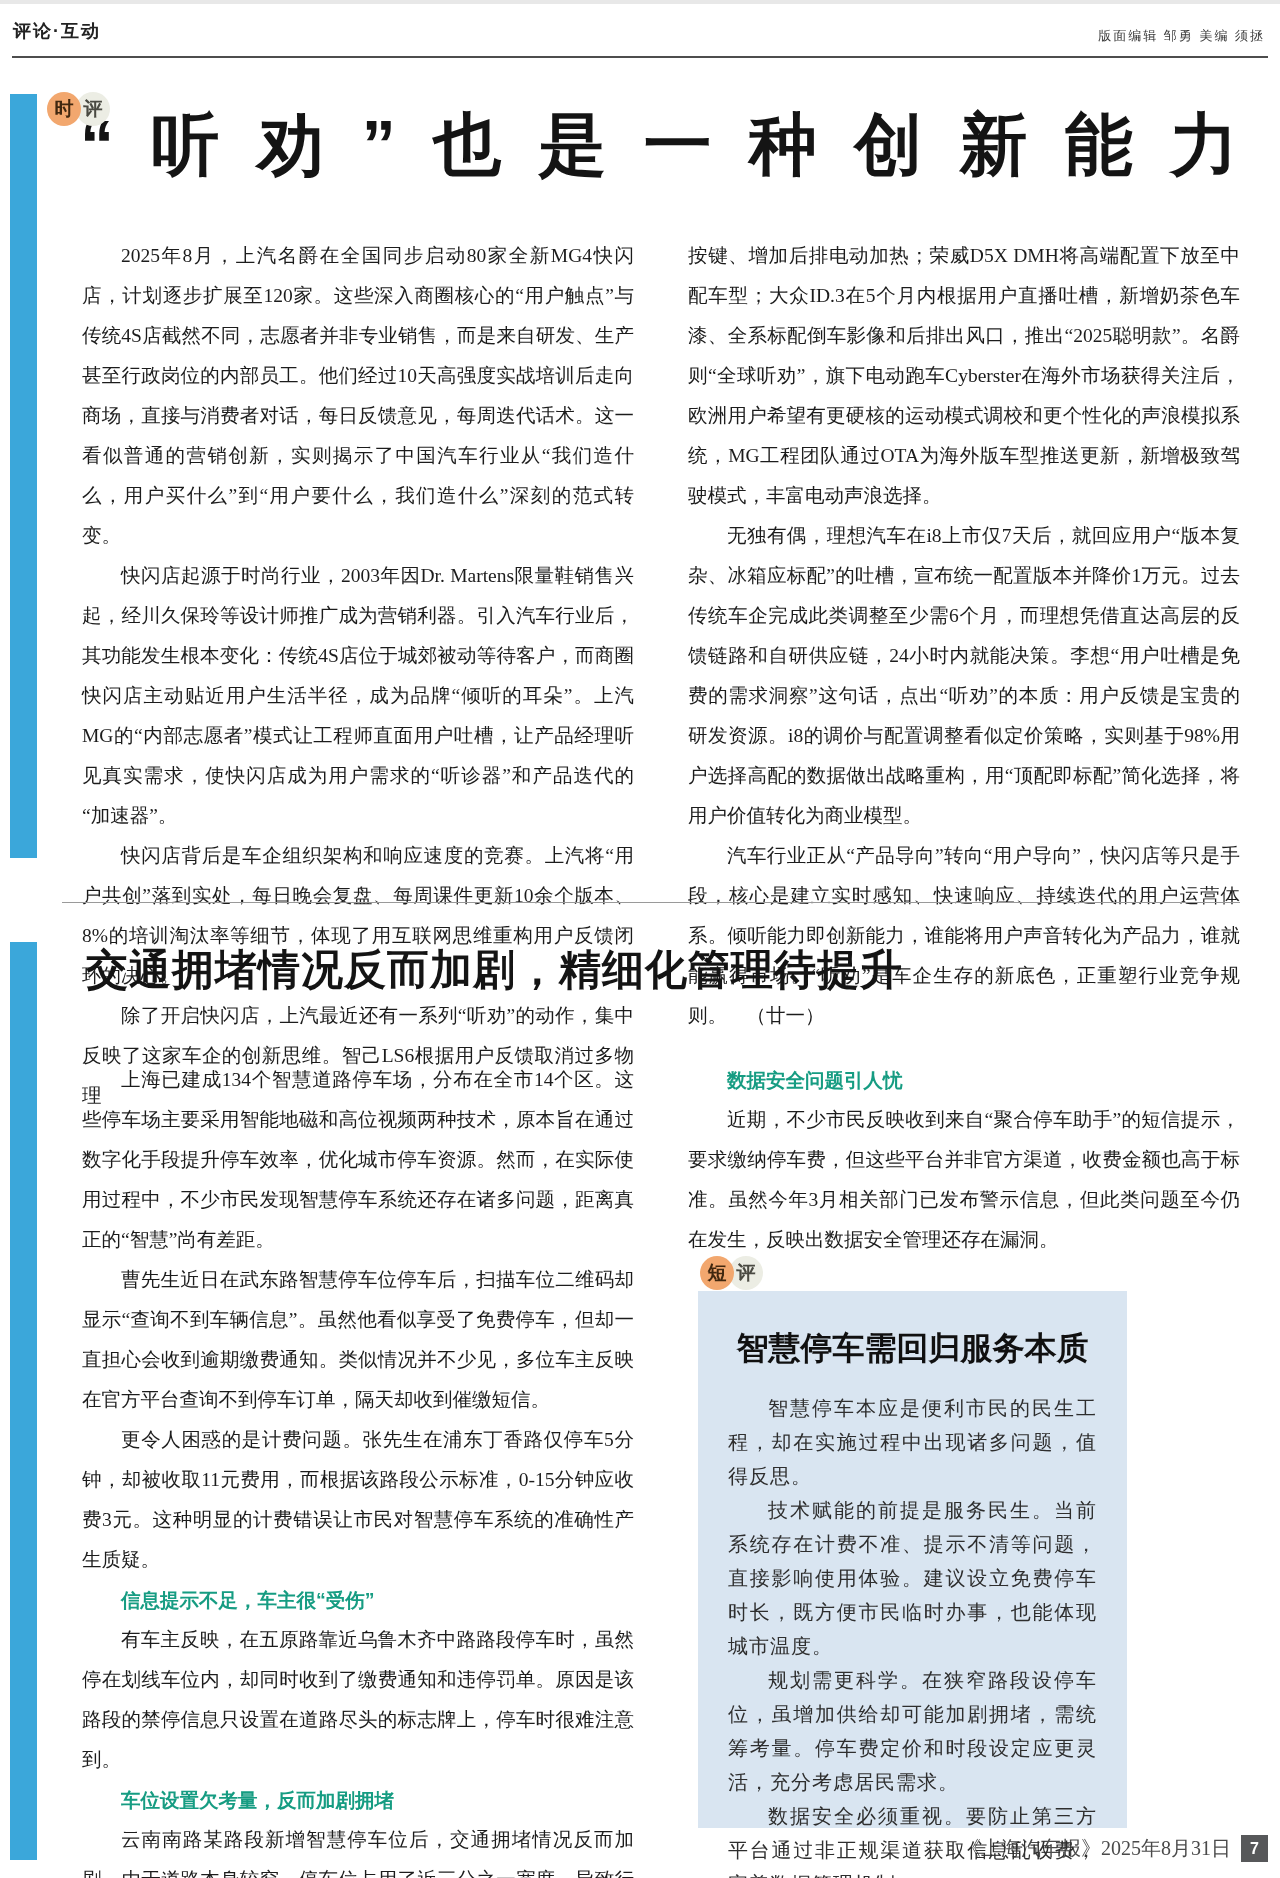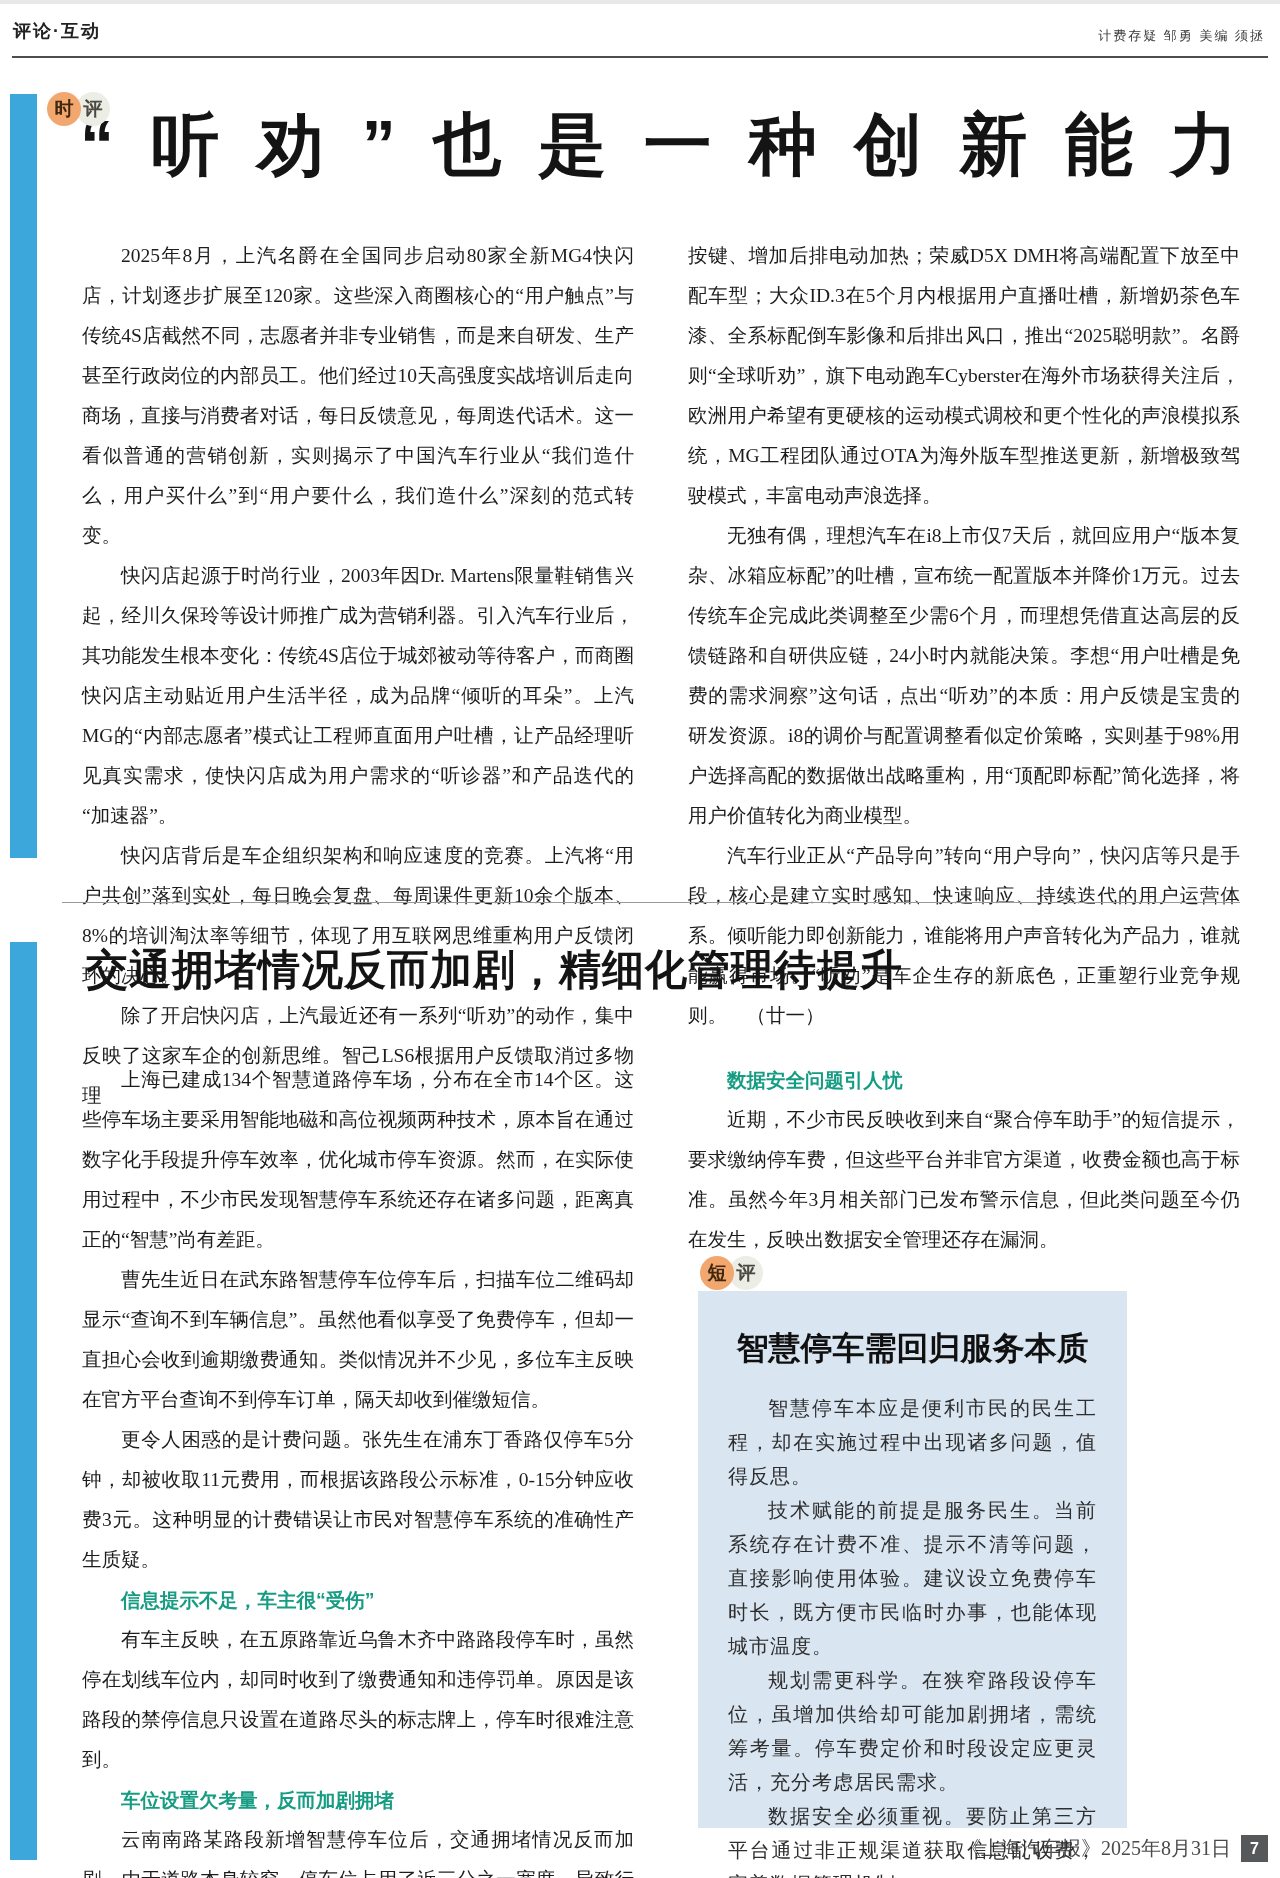--- a/index.html
+++ b/index.html
@@ -55,21 +55,21 @@
     font-size:20px;color:#4a4a4a;}
   .pagenum{width:27px;height:27px;background:#57585a;color:#ffffff;display:flex;align-items:center;
     justify-content:center;font-family:"Liberation Sans","DejaVu Sans",sans-serif;font-size:16px;font-weight:700;}
 </style>
 </head>
 <body>
 
 <div class="page">
 
   <div class="hdr-left">评论·互动</div>
-  <div class="hdr-right">计费存疑  邹勇  美编  须拯</div>
+  <div class="hdr-right">版面编辑  邹勇  美编  须拯</div>
   <div class="hdr-rule"></div>
 
   <div class="bar" id="bar1"></div>
   <div class="badge" id="badge1">
     <span class="c c1">时</span>
     <span class="c c2">评</span>
   </div>
   <div class="headline1">“听劝”也是一种创新能力</div>
   <div class="col" id="a1c1">
       <p class="para">2025年8月，上汽名爵在全国同步启动80家全新MG4快闪店，计划逐步扩展至120家。这些深入商圈核心的“用户触点”与传统4S店截然不同，志愿者并非专业销售，而是来自研发、生产甚至行政岗位的内部员工。他们经过10天高强度实战培训后走向商场，直接与消费者对话，每日反馈意见，每周迭代话术。这一看似普通的营销创新，实则揭示了中国汽车行业从“我们造什么，用户买什么”到“用户要什么，我们造什么”深刻的范式转变。</p>

